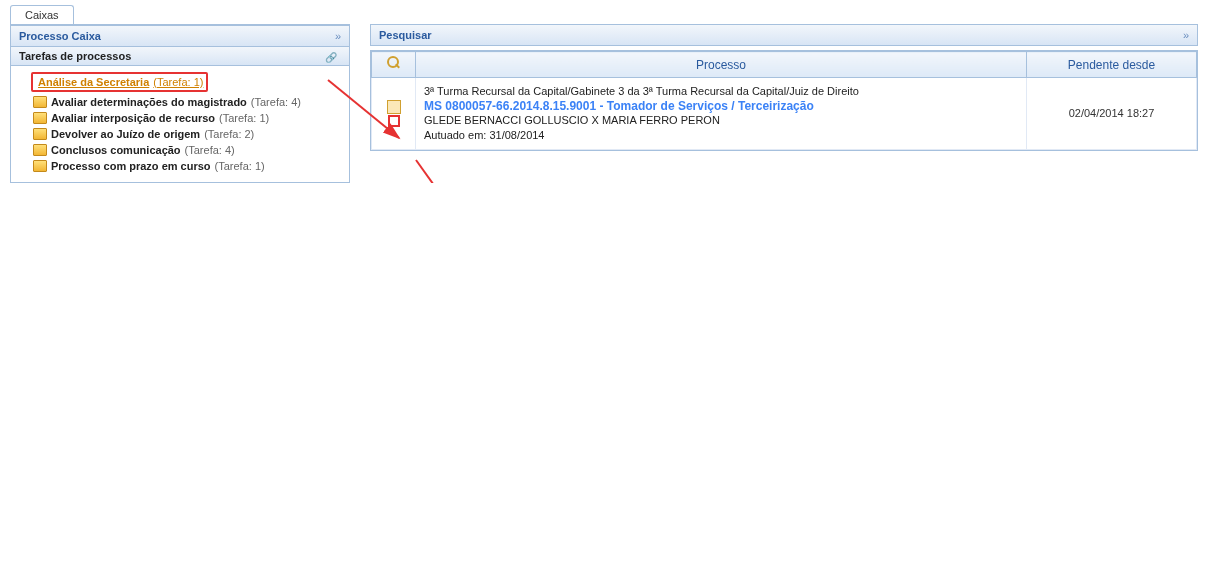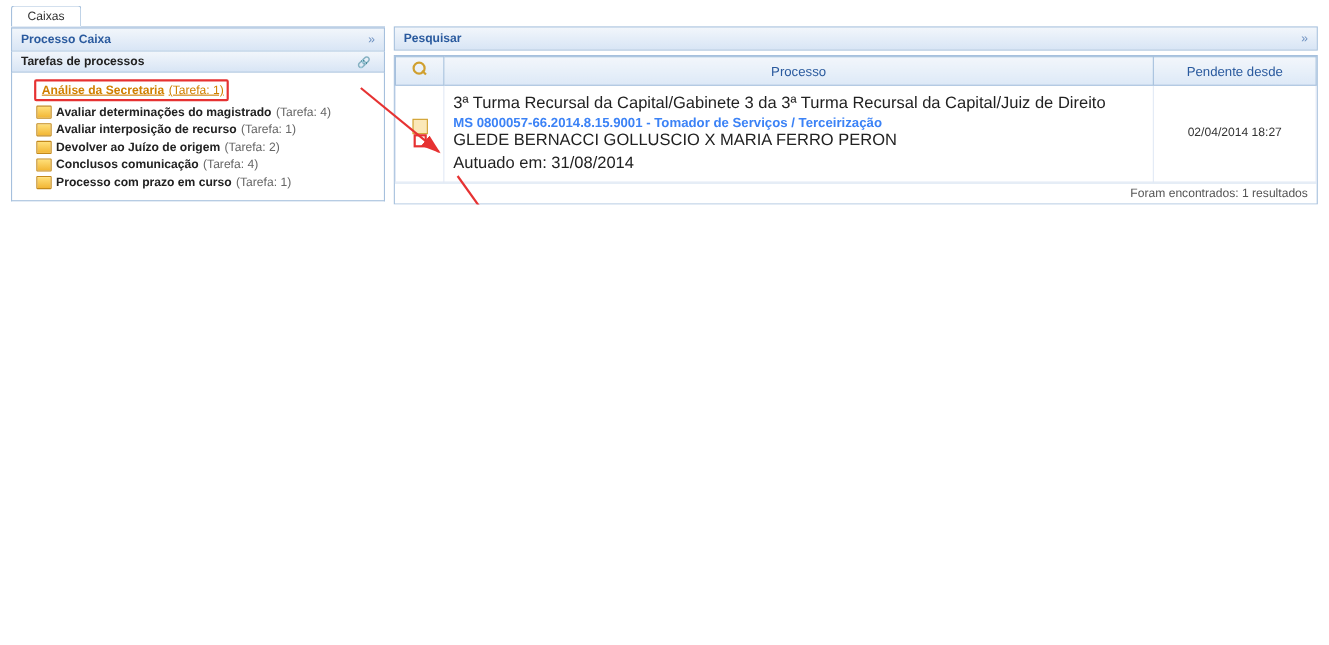--- a/index.html
+++ b/index.html
@@ -1,18 +1,18 @@
 <!DOCTYPE html>
 <html><head>
 <meta charset="utf-8">
 <style>
   * { box-sizing: border-box; margin: 0; padding: 0; }
   body { font-family: Arial, sans-serif; font-size: 11px; color: #333; background: #fff; width: 1208px; position: relative; }
   
-  .top-region { display: flex; gap: 0; padding: 5px 10px 0 10px; }
+  .top-region { display: flex; gap: 12px; padding: 5px 10px 0 10px; }
   .left-col { width: 340px; flex-shrink: 0; }
   .right-col { flex: 1; margin-left: 8px; }
   
   .tab-strip { display: flex; border-bottom: 1px solid #a6c0dd; }
   .tab { background: #fff; border: 1px solid #a6c0dd; border-bottom: none; padding: 3px 14px; font-size: 11px; color: #333; border-radius: 3px 3px 0 0; cursor: pointer; }
   
   .panel-header { background: linear-gradient(#f2f6fb, #d8e5f5); border: 1px solid #a6c0dd; padding: 4px 8px; color: #2a5a9e; font-weight: bold; display: flex; justify-content: space-between; align-items: center; }
   .panel-header .arrow { color: #6a8ebf; font-weight: normal; }
   
   .tree-header { background: linear-gradient(#f2f6fb, #d8e5f5); border: 1px solid #a6c0dd; border-top: none; padding: 3px 8px; font-weight: bold; color: #222; display:flex; justify-content:space-between; align-items:center;}
@@ -28,26 +28,26 @@
   
   .right-col .panel-header { margin-top: 0; }
   
   .subpanel { border: 1px solid #a6c0dd; margin-top: 4px; }
   .subpanel-header { background: linear-gradient(#f2f6fb, #d8e5f5); border-bottom: 1px solid #a6c0dd; padding: 3px 8px; color: #2a5a9e; font-weight: bold; }
   
   table.data { width: 100%; border-collapse: collapse; }
   table.data th { background: linear-gradient(#f2f6fb, #dde9f7); border: 1px solid #a6c0dd; padding: 4px 6px; font-weight: normal; color: #2a5a9e; text-align: center; font-size:12px;}
   table.data td { border: 1px solid #e1e9f5; padding: 6px 8px; vertical-align: middle; }
   .icon-col { width: 44px; text-align:center;}
-  .date-col { width: 148px; text-align: center; }
+  .date-col { width: 170px; text-align: center; }
   
   .mini-icon { display:inline-block; width:14px; height:14px; background:#fbe8b8; border:1px solid #d0a030; margin:0 1px; vertical-align:middle;}
   .mini-icon.red-outline { border:2px solid #e63232; background:#fff; width:12px; height:12px;}
   
-  .process-line { font-size: 15px; color: #222; line-height: 1.35; }
+  .process-line { font-size: 11px; color: #222; line-height: 1.35; }
   .process-title { font-weight: bold; font-size: 12px; color: #3b82f6; }
   
   .footer-note { text-align: right; padding: 3px 8px; color: #555; border-top: 1px solid #dbe5f2; font-size:11px;}
   
   
   .arrow-svg { position: absolute; pointer-events: none; }
   
   
   .popup { position: absolute; left: 194px; top: 252px; width: 710px; border: 3px solid #e63232; background: #fff; }
   .popup-header { background: linear-gradient(#84b3e0, #5d99d4); padding: 10px 12px; display: flex; align-items: flex-start; gap: 10px; position:relative;}
@@ -163,21 +163,20 @@
             <td>
               <div class="process-line">3ª Turma Recursal da Capital/Gabinete 3 da 3ª Turma Recursal da Capital/Juiz de Direito</div>
               <div class="process-title">MS 0800057-66.2014.8.15.9001 - Tomador de Serviços / Terceirização</div>
               <div class="process-line">GLEDE BERNACCI GOLLUSCIO X MARIA FERRO PERON</div>
               <div class="process-line">Autuado em: 31/08/2014</div>
             </td>
             <td class="date-col">02/04/2014 18:27</td>
           </tr>
         </tbody>
       </table>
-      <div class="footer-note">Foram encontrados: 1 resultados</div>
     </div>
   </div>
 </div>
 
 <svg class="arrow-svg" style="left:0;top:0;" width="1208" height="260">
   <defs>
     <marker id="ah" markerWidth="10" markerHeight="10" refX="8" refY="3" orient="auto">
       <path d="M0,0 L0,6 L9,3 z" fill="#e63232"></path>
     </marker>
   </defs>

